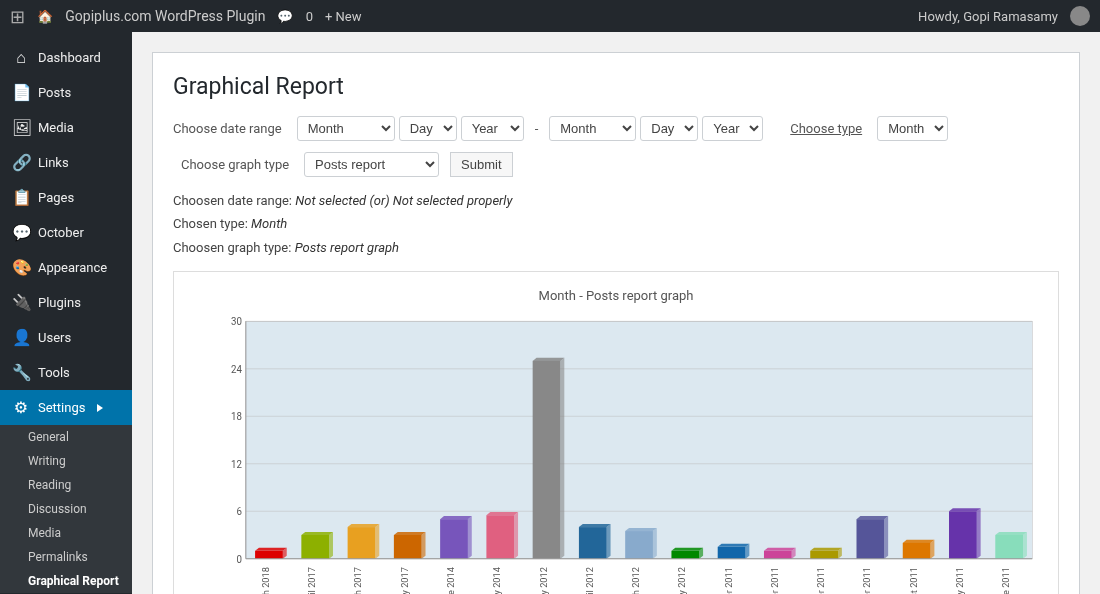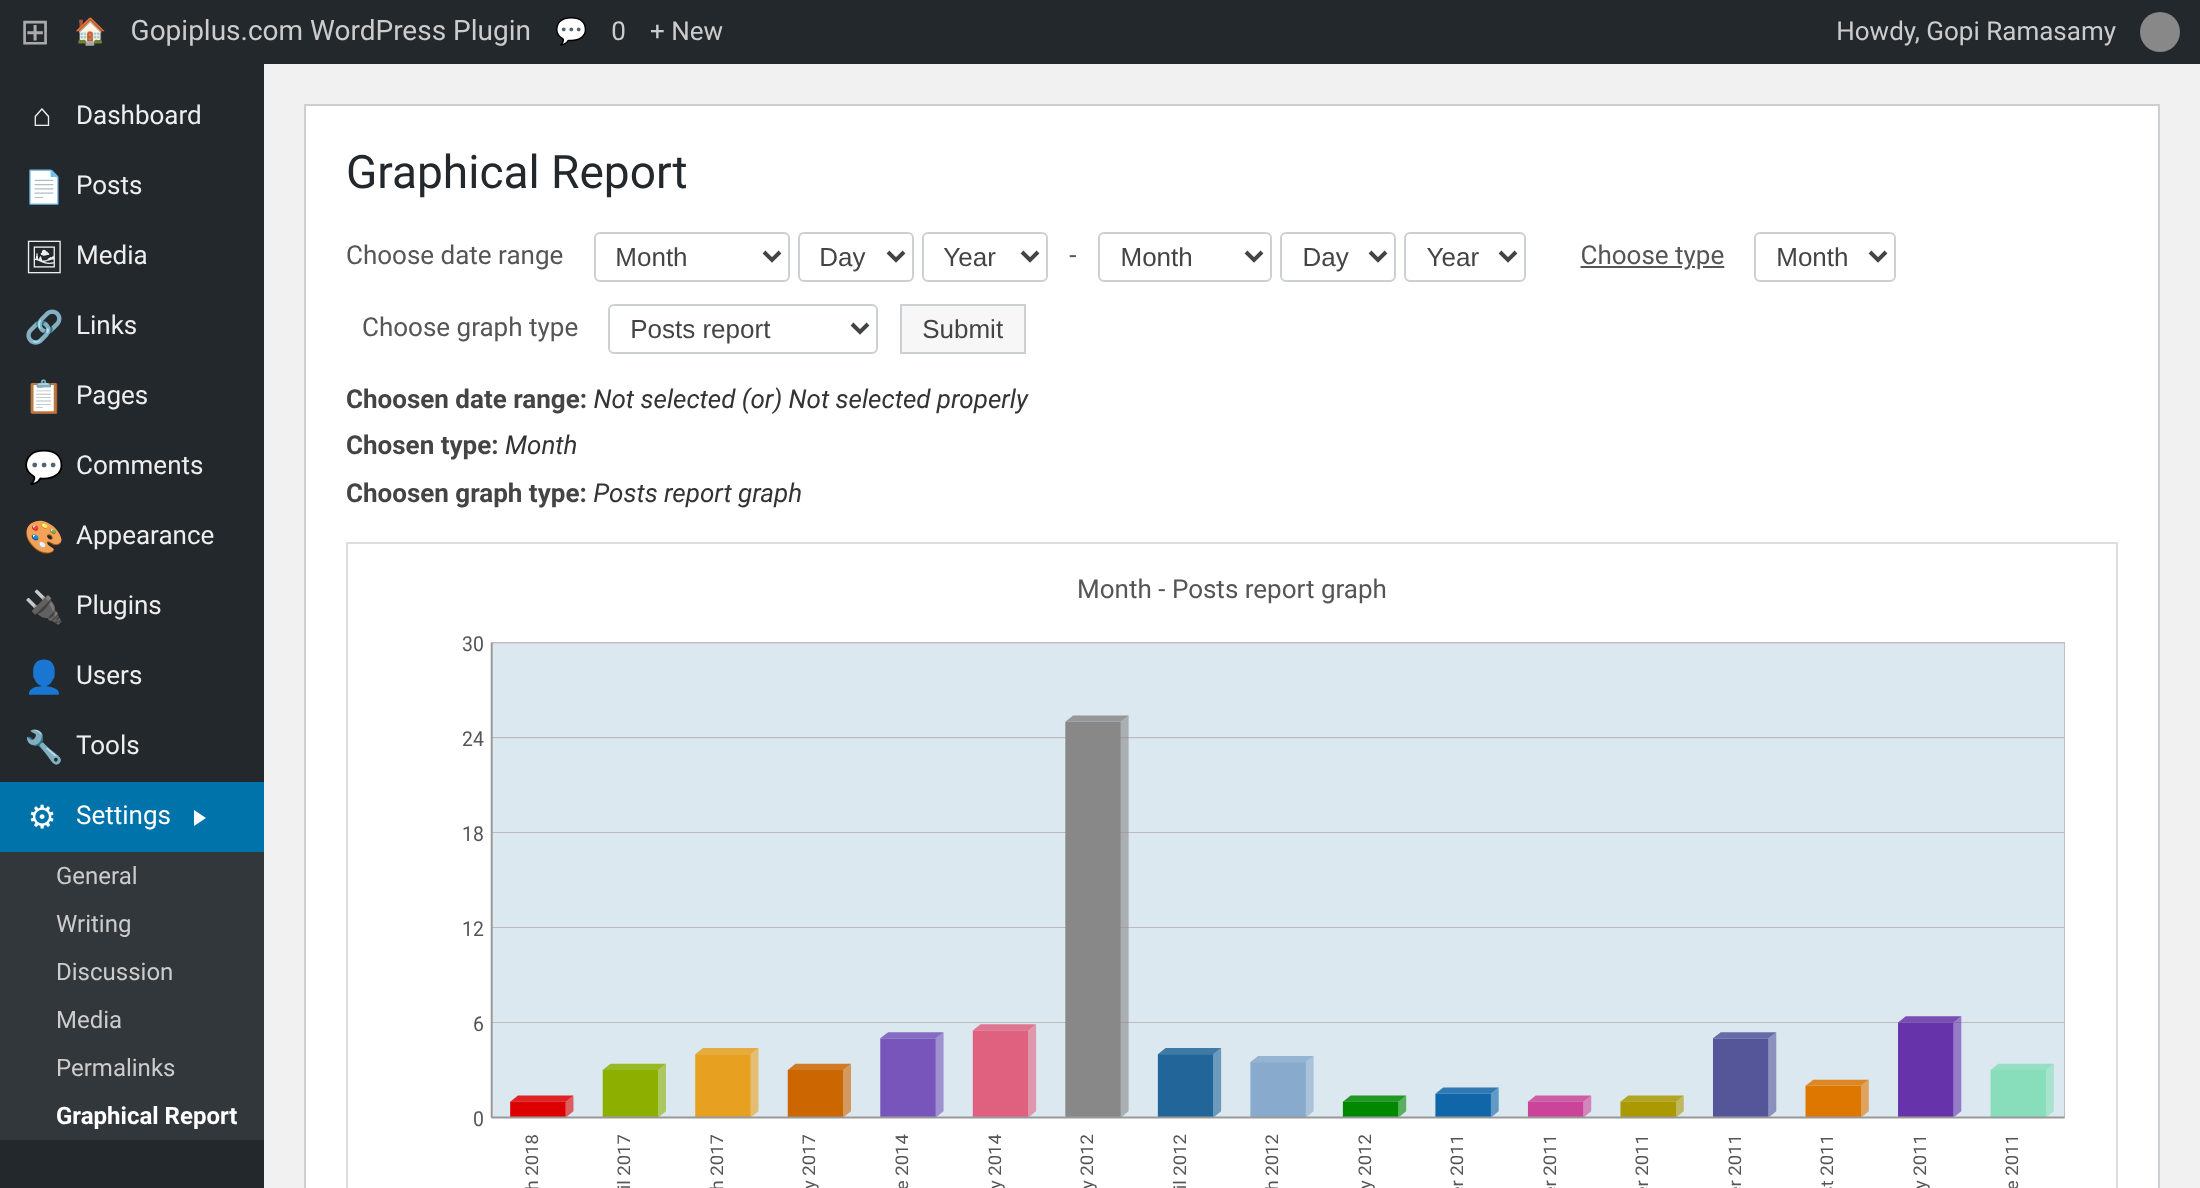--- a/index.html
+++ b/index.html
@@ -94,21 +94,21 @@
       background: #f7f7f7;
       border: 1px solid #ccd0d4;
       padding: 4px 10px;
       font-size: 13px;
       color: #444;
       cursor: pointer;
       border-radius: 0;
     }
 
     .info-block { margin: 12px 0; font-size: 13px; line-height: 1.8; }
-    .info-block strong { font-weight: bold; text-align: center; }
+    .info-block strong { font-weight: normal; text-align: center; }
     .info-italic { font-style: italic; color: #333; }
 
     
     .chart-container {
       background: #fff;
       border: 1px solid #ddd;
       margin: 12px 0;
       padding: 16px;
       display: flex;
       flex-direction: column;
@@ -189,21 +189,21 @@
     <div class="menu-item">
       <span class="icon">🔗</span>
       <span>Links</span>
     </div>
     <div class="menu-item">
       <span class="icon">📋</span>
       <span>Pages</span>
     </div>
     <div class="menu-item">
       <span class="icon">💬</span>
-      <span>Comments</span>
+      <span>October</span>
     </div>
     <div class="menu-item">
       <span class="icon">🎨</span>
       <span>Appearance</span>
     </div>
     <div class="menu-item">
       <span class="icon">🔌</span>
       <span>Plugins</span>
     </div>
     <div class="menu-item">
@@ -215,20 +215,21 @@
       <span>Tools</span>
     </div>
     <div class="menu-item active">
       <span class="icon">⚙</span>
       <span>Settings</span>
       <span class="settings-arrow"></span>
     </div>
     <div class="submenu">
       <div class="submenu-item">General</div>
       <div class="submenu-item">Writing</div>
+      <div class="submenu-item">Reading</div>
       <div class="submenu-item">Discussion</div>
       <div class="submenu-item">Media</div>
       <div class="submenu-item">Permalinks</div>
       <div class="submenu-item active">Graphical Report</div>
     </div>
 
   </div>
 
   <div id="wpcontent">
     <div class="wrap">

